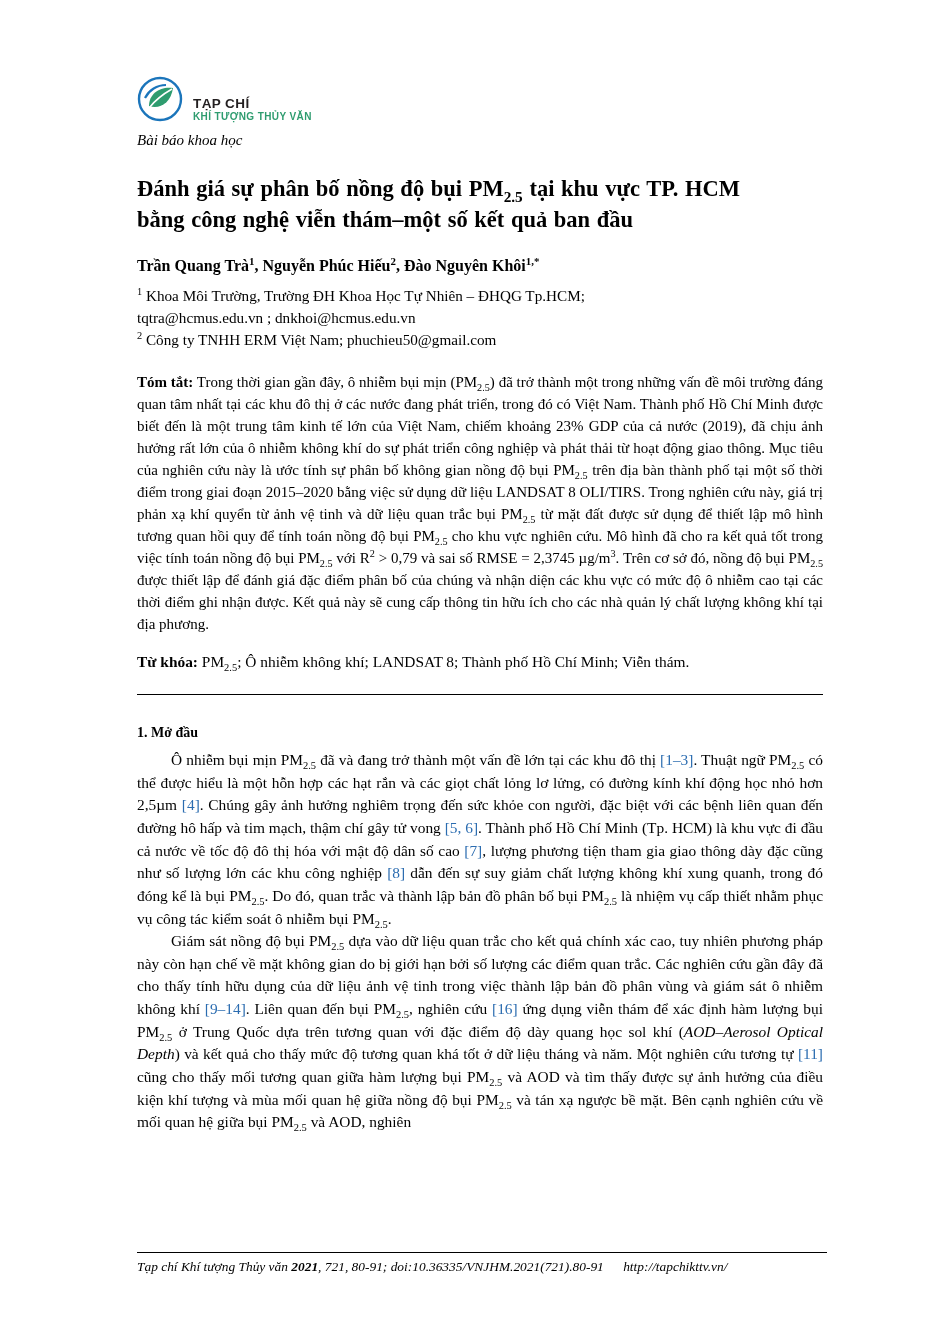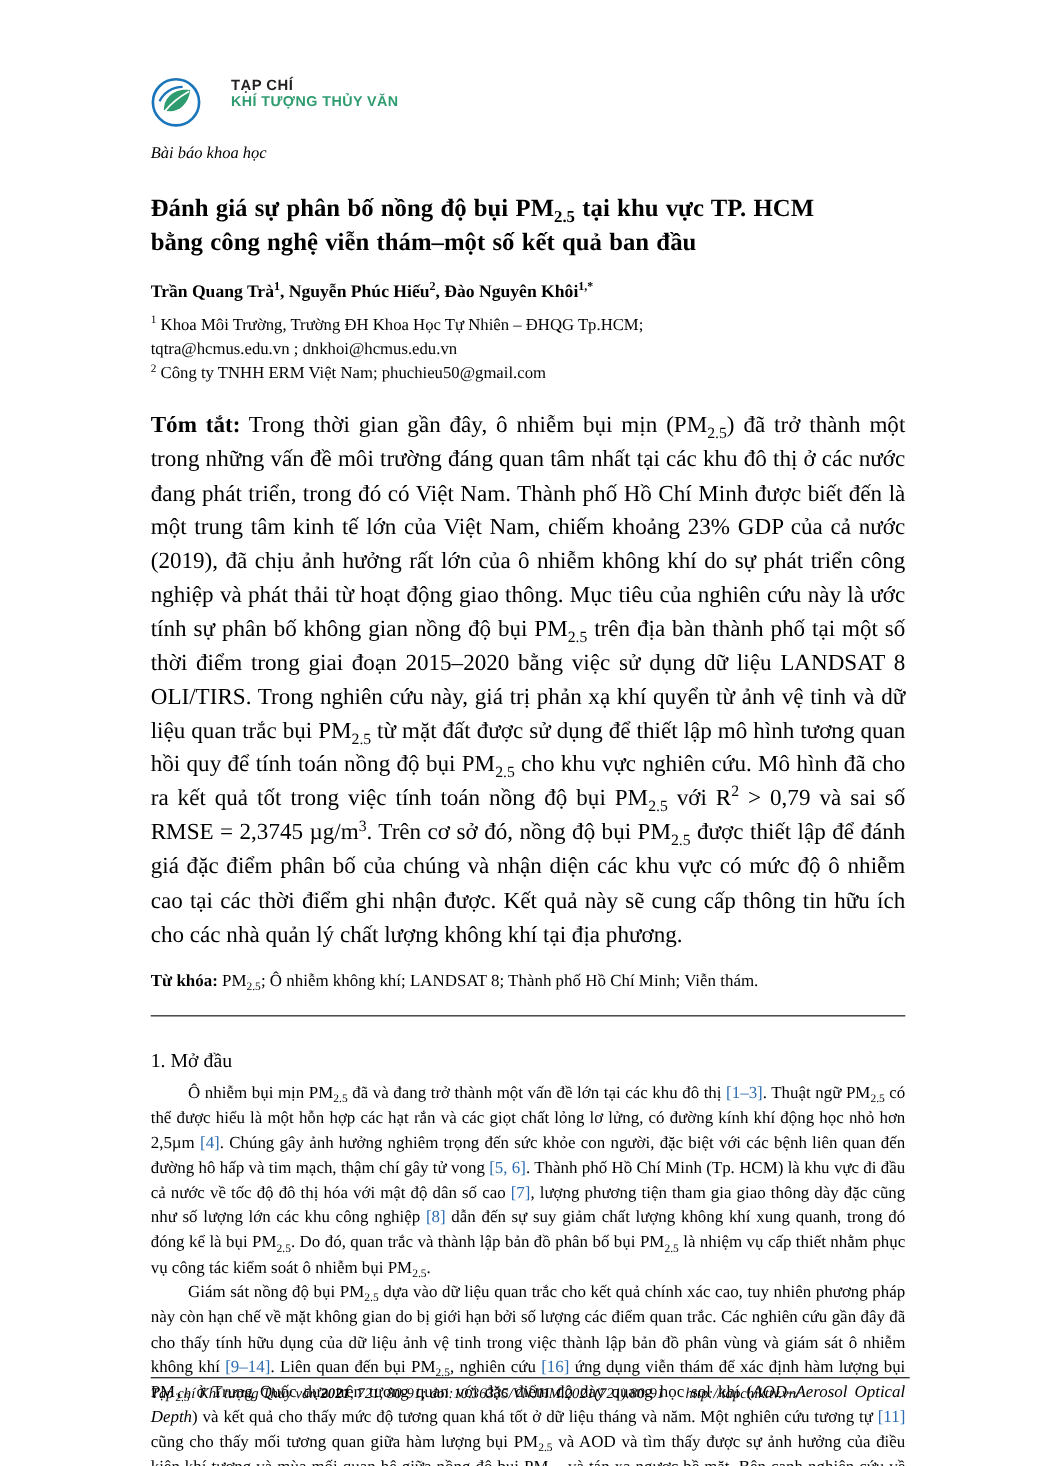--- a/index.html
+++ b/index.html
@@ -25,22 +25,22 @@
   .content {
     position: absolute;
     left: 137px;
     top: 70px;
     width: 686px;
   }
 
   
   .logo-block {
     display: flex;
-    align-items: flex-start;
-    gap: 27px;
+    align-items: flex-end;
+    gap: 10px;
     height: 52px;
   }
   .logo-mark {
     width: 46px;
     height: 46px;
     flex: 0 0 46px;
     position: relative;
   }
   .logo-text {
     display: flex;
@@ -51,21 +51,21 @@
   .logo-line1 {
     font-family: "Liberation Sans", sans-serif;
     font-weight: bold;
     font-size: 13.5px;
     letter-spacing: 0.4px;
     color: #231f20;
   }
   .logo-line2 {
     font-family: "Liberation Sans", sans-serif;
     font-weight: bold;
-    font-size: 13px;
+    font-size: 10px;
     letter-spacing: 0.4px;
     color: #2e9c6f;
   }
 
   
   .article-type {
     font-style: italic;
     font-size: 15px;
     margin-top: 10px;
     margin-bottom: 6px;
@@ -96,43 +96,43 @@
   .affil {
     font-size: 15.2px;
     line-height: 1.42;
     margin-top: 10px;
   }
   .affil div { margin-bottom: 0.5px; }
 
   
   .abstract {
     margin-top: 20px;
-    font-size: 21px;
+    font-size: 15px;
     line-height: 1.47;
     text-align: justify;
   }
   .abstract b { font-weight: bold; }
   .keywords {
     margin-top: 16px;
     font-size: 15.4px;
     line-height: 1.47;
     text-align: justify;
   }
 
   .rule {
     border: none;
     border-top: 1.3px solid #000;
     margin: 20px 0 0 0;
   }
 
   
   .section-head {
     font-family: "Liberation Serif", serif;
-    font-weight: normal;
-    font-size: 18px;
+    font-weight: bold;
+    font-size: 14px;
     margin-top: 30px;
     margin-bottom: 8px;
   }
   .body-p {
     font-size: 15.4px;
     line-height: 1.47;
     text-align: justify;
     text-indent: 34px;
     margin: 0;
   }

